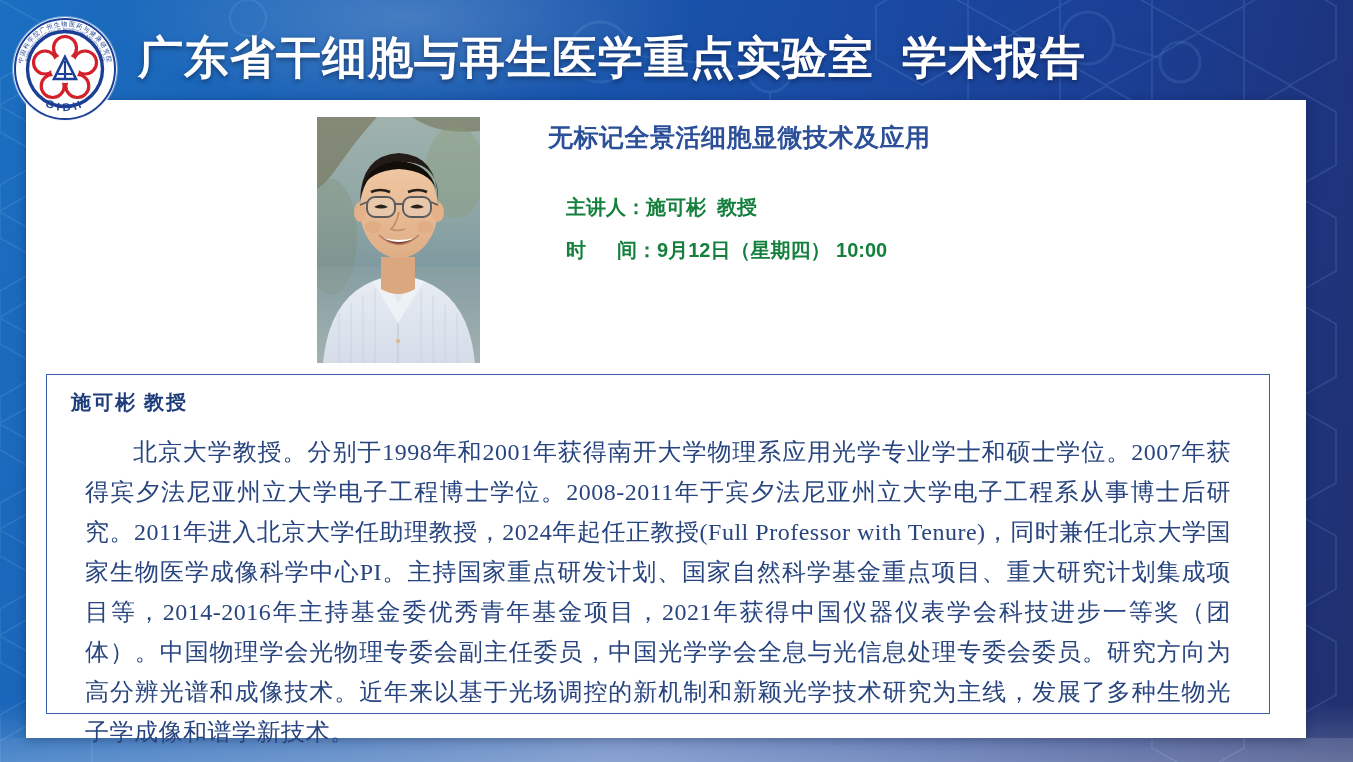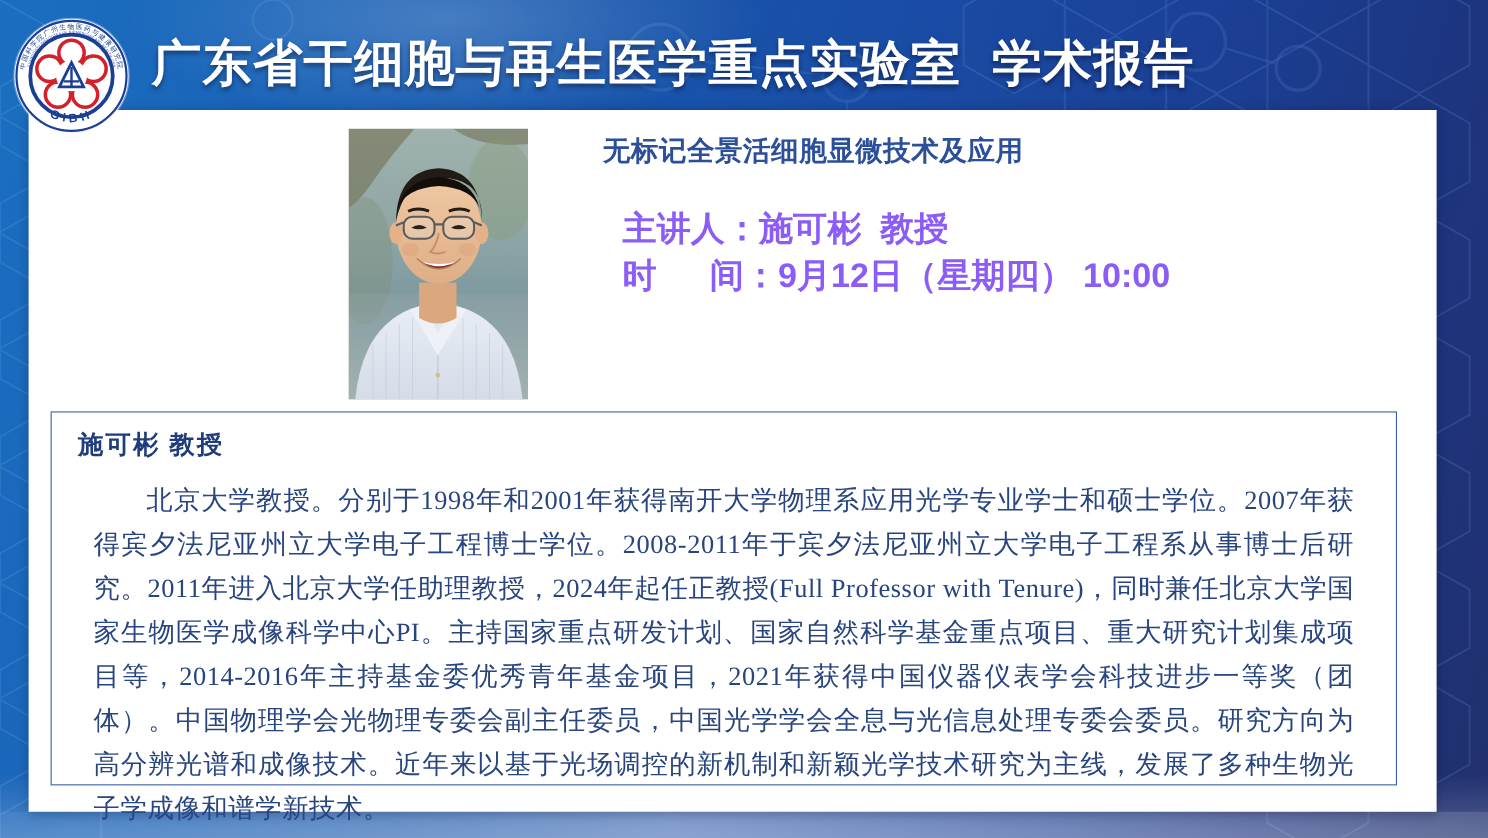--- a/index.html
+++ b/index.html
@@ -66,33 +66,33 @@
   }
   .portrait svg{display:block;}
   .info{
     position:absolute;left:506px;top:20px;width:700px;
   }
   .talk-title{
     font-weight:bold;font-size:25px;color:#2b4f98;letter-spacing:.5px;
     line-height:34px;margin:0 0 32px 16px;
   }
   .info-line{
-    font-weight:bold;font-size:31px;color:#8b5cf6;
+    font-weight:bold;font-size:20px;color:#15803d;
     line-height:43px;white-space:pre;padding-left:34px;
   }
 
   
   .biobox{
     position:absolute;left:20px;top:274px;width:1224px;height:340px;
     border:1px solid #3a5fa8;background:#ffffff;box-sizing:border-box;
     padding:14px 22px 0 22px;
   }
   .bio-name{
     font-family:"Liberation Serif","DejaVu Serif",serif;
-    font-weight:bold;font-size:23px;color:#1f3d7a;letter-spacing:2px;
+    font-weight:bold;font-size:20px;color:#1f3d7a;letter-spacing:2px;
     margin:0 0 6px 2px;
   }
   .bio-text{
     font-family:"Liberation Serif","DejaVu Serif",serif;
     font-size:24px;color:#28457f;line-height:40px;
     text-align:justify;text-justify:inter-character;
     text-indent:2em;margin:16px;letter-spacing:.5px;
   }
 </style>
 </head>

